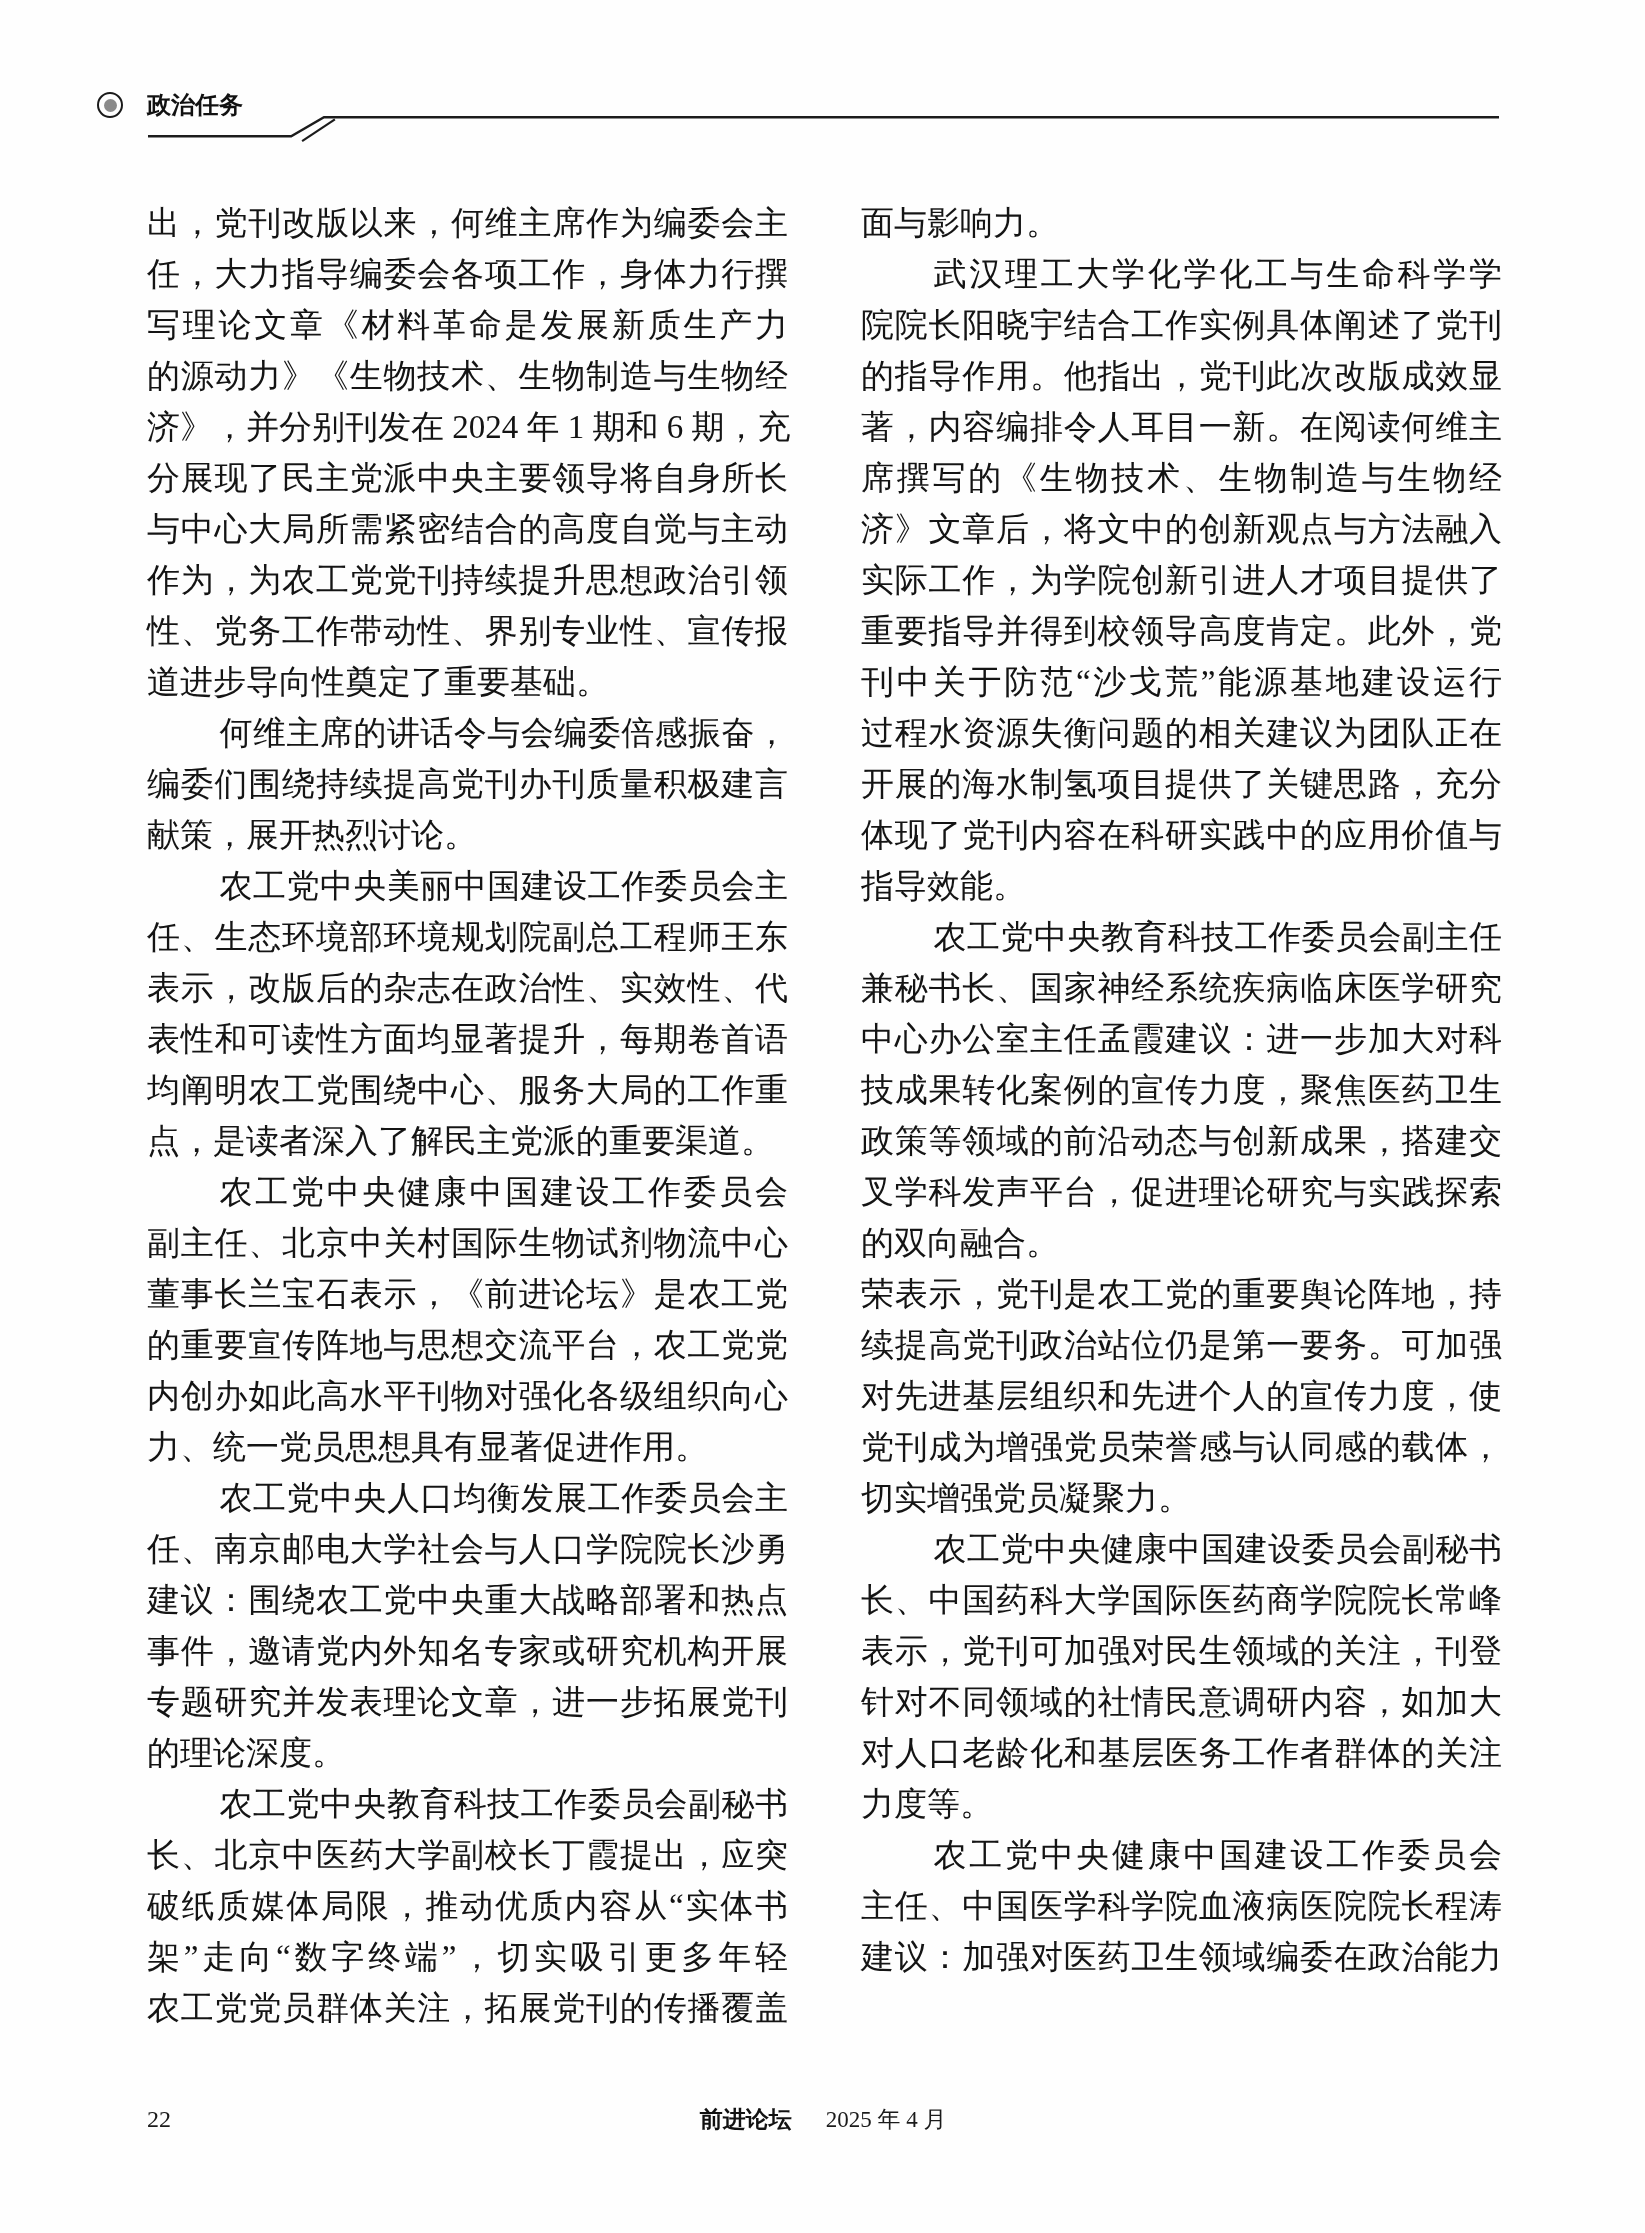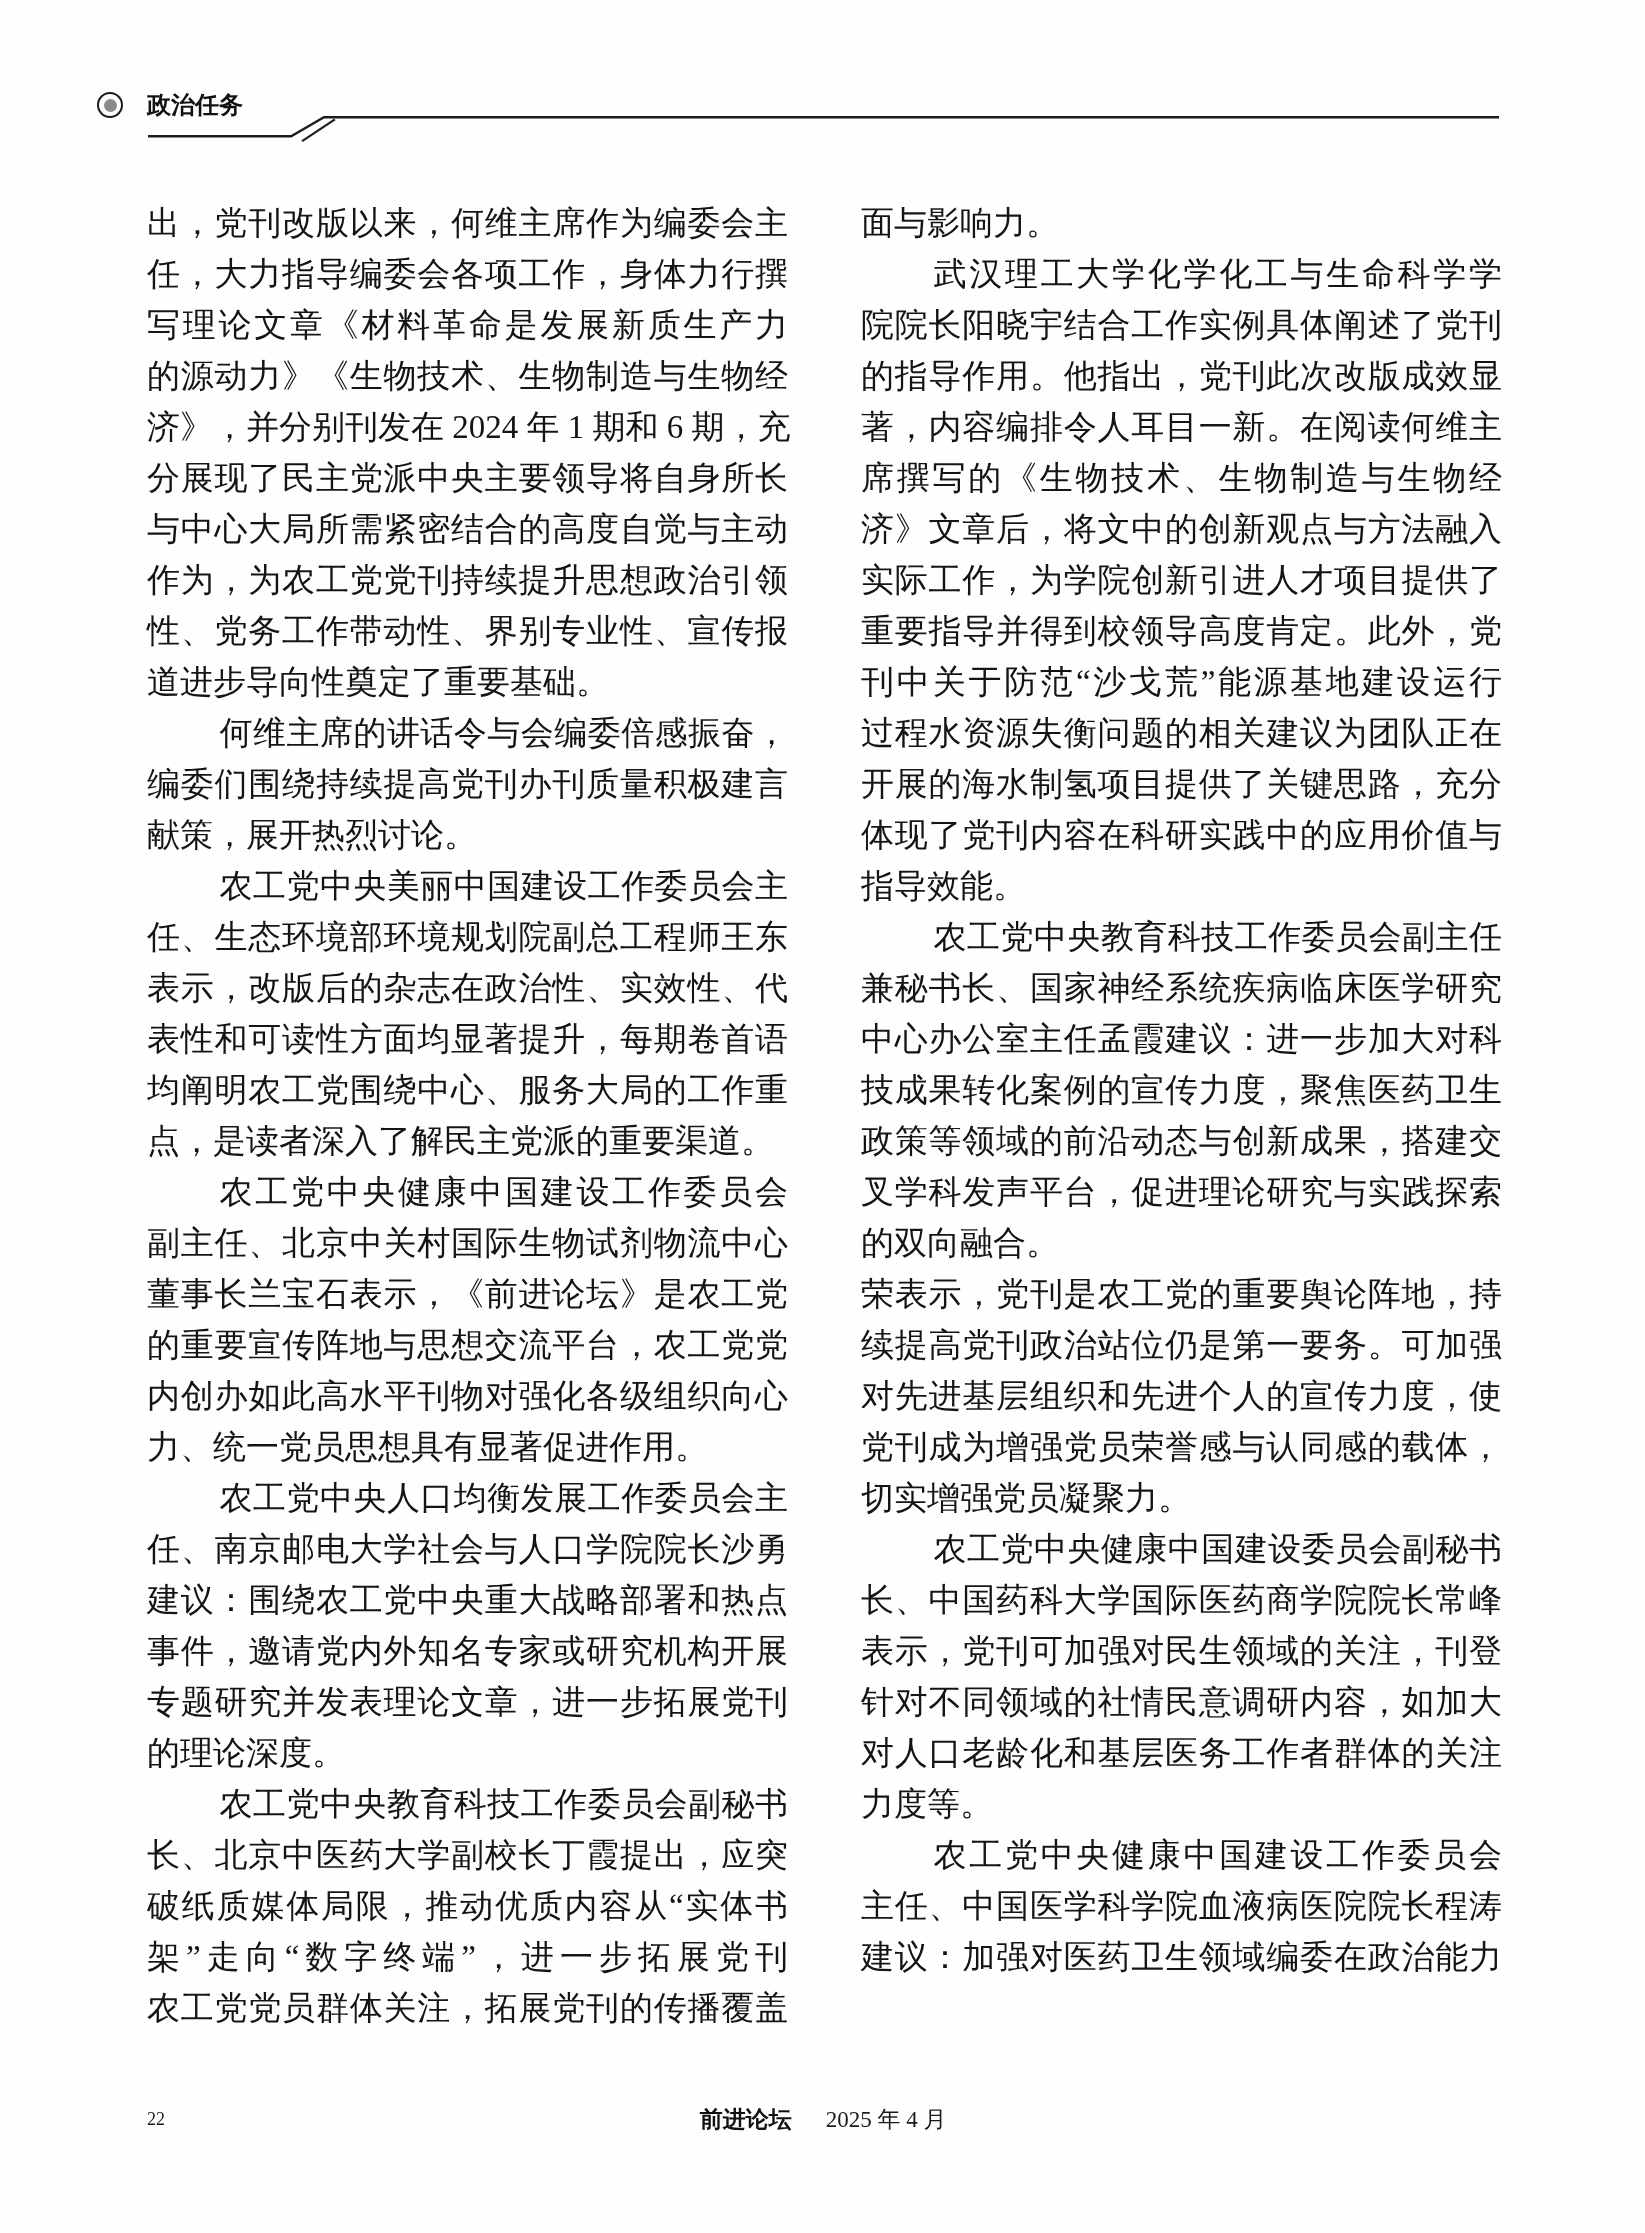--- a/index.html
+++ b/index.html
@@ -64,21 +64,21 @@
     text-align-last: justify;
     color: #141414;
   }
   .line.end { text-align-last: left; }
   .line.indent { text-indent: 2.2em; }
 
   
   .page-number {
     position: absolute;
     left: 147px; top: 2103px;
-    font-size: 18px;
+    font-size: 24px;
     line-height: 32px;
     color: #1a1a1a;
   }
   .footer-center {
     position: absolute;
     left: 0; top: 2103px;
     width: 1646px;
     text-align: center;
     line-height: 32px;
     white-space: nowrap;
@@ -140,21 +140,21 @@
         <div class="line end">力、统一党员思想具有显著促进作用。</div>
         <div class="line indent">农工党中央人口均衡发展工作委员会主</div>
         <div class="line">任、南京邮电大学社会与人口学院院长沙勇</div>
         <div class="line">建议：围绕农工党中央重大战略部署和热点</div>
         <div class="line">事件，邀请党内外知名专家或研究机构开展</div>
         <div class="line">专题研究并发表理论文章，进一步拓展党刊</div>
         <div class="line end">的理论深度。</div>
         <div class="line indent">农工党中央教育科技工作委员会副秘书</div>
         <div class="line">长、北京中医药大学副校长丁霞提出，应突</div>
         <div class="line">破纸质媒体局限，推动优质内容从“实体书</div>
-        <div class="line">架”走向“数字终端”，进一步拓展党刊</div>
+        <div class="line">架”走向“数字终端”，切实吸引更多年轻</div>
         <div class="line">农工党党员群体关注，拓展党刊的传播覆盖</div>
       </section>
     <section class="col col-right">
         <div class="line end">面与影响力。</div>
         <div class="line indent">武汉理工大学化学化工与生命科学学</div>
         <div class="line">院院长阳晓宇结合工作实例具体阐述了党刊</div>
         <div class="line">的指导作用。他指出，党刊此次改版成效显</div>
         <div class="line">著，内容编排令人耳目一新。在阅读何维主</div>
         <div class="line">席撰写的《生物技术、生物制造与生物经</div>
         <div class="line">济》文章后，将文中的创新观点与方法融入</div>

